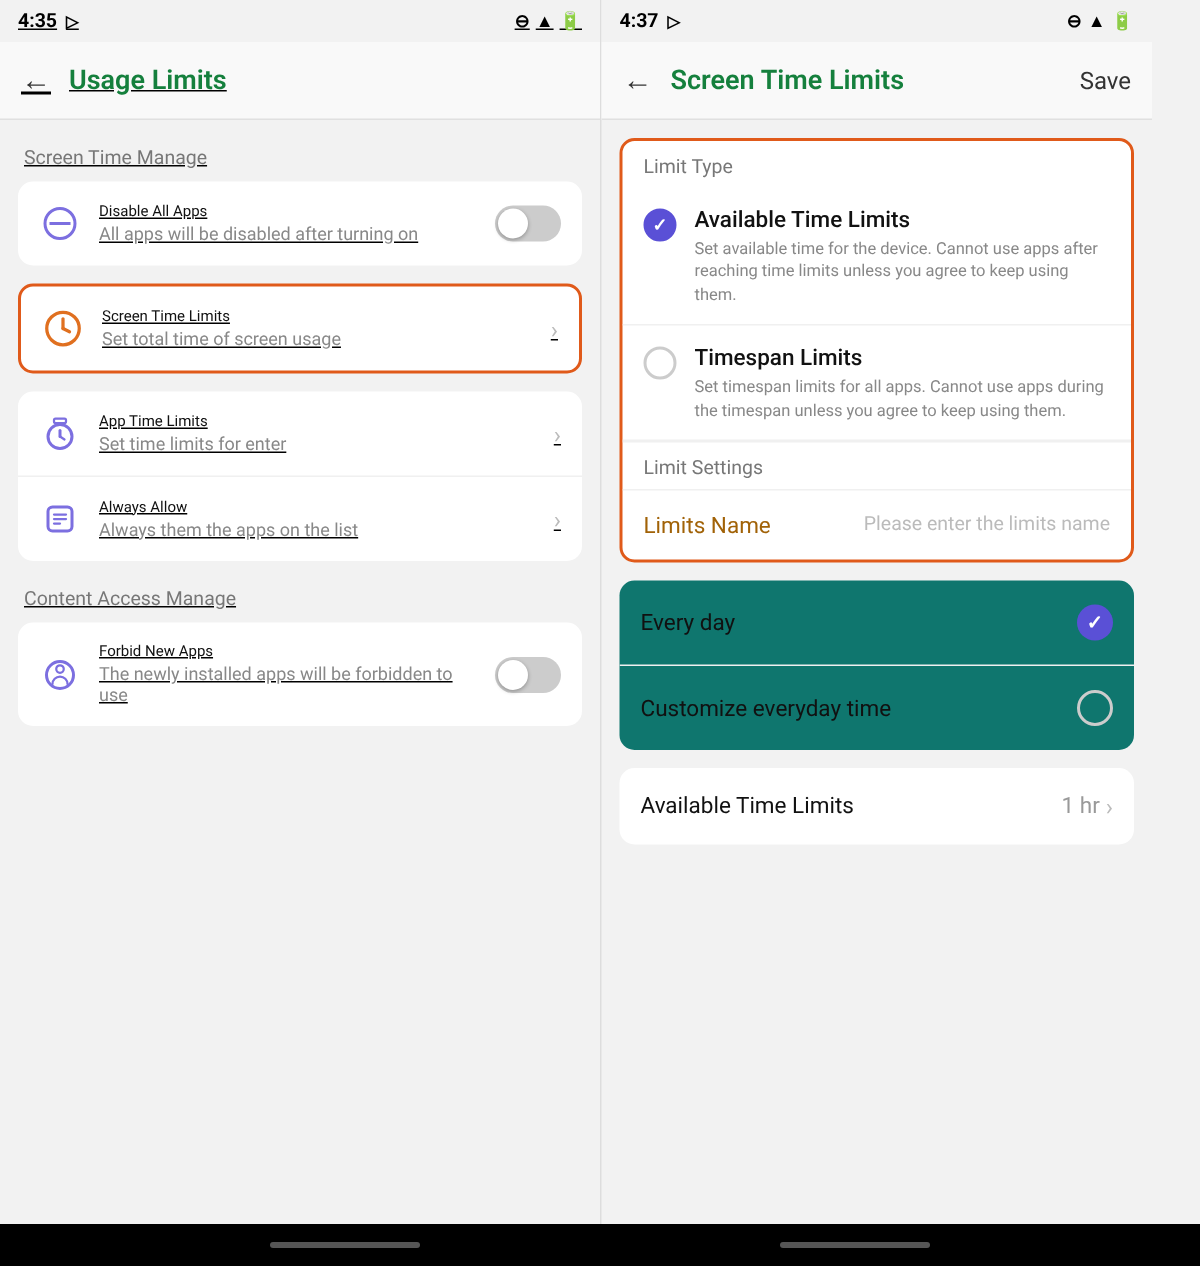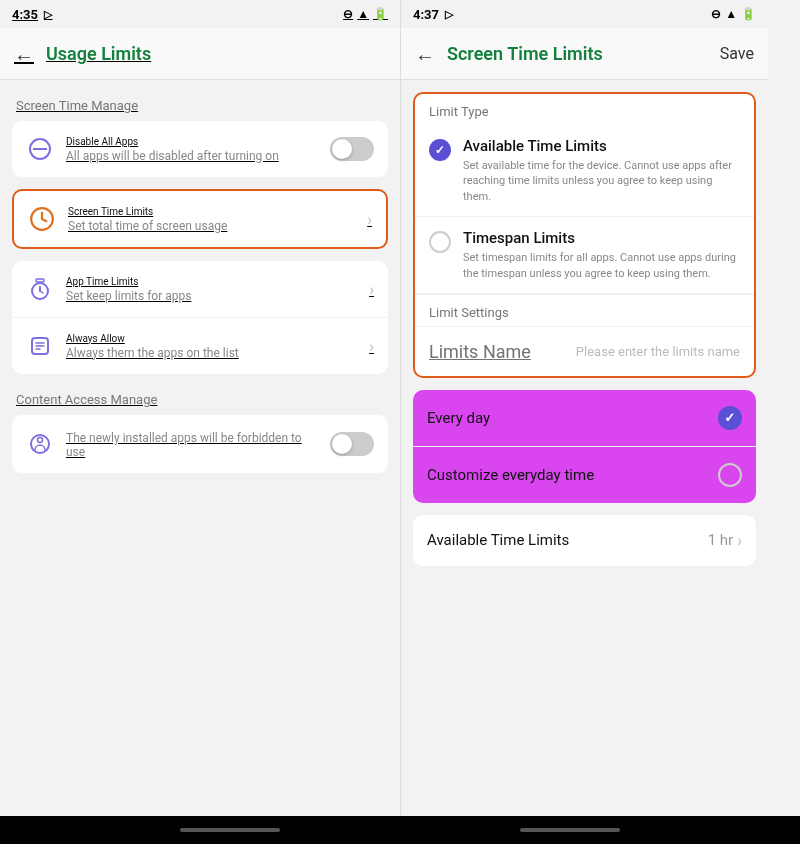--- a/index.html
+++ b/index.html
@@ -211,35 +211,34 @@
       padding: 10px 14px 6px 14px;
       border-bottom: 1px solid #f0f0f0;
     }
     .limits-name-row {
       display: flex;
       align-items: center;
       padding: 14px 14px;
       gap: 8px;
     }
     .limits-name-label {
-      font-size: 18px;
-      color: #737373;
+      font-size: 15px;
+      color: #a16207;
       font-weight: 400;
       min-width: 110px;
-      text-decoration: underline;
     }
     .limits-name-placeholder {
       font-size: 13px;
       color: #bbb;
       flex: 1;
       text-align: right;
     }
 
     .everyday-card {
-      background: #d946ef;
+      background: #0f766e;
       border-radius: 10px;
       margin-bottom: 12px;
     }
     .everyday-row {
       display: flex;
       align-items: center;
       padding: 16px 14px;
       border-bottom: 1px solid #f0f0f0;
     }
     .everyday-row:last-child { border-bottom: none; }
@@ -357,21 +356,21 @@
           <div class="item-icon">
             <svg width="24" height="24" viewBox="0 0 24 24" fill="none">
               <rect x="8" y="2" width="8" height="3" rx="1" stroke="#7c6fe0" stroke-width="1.5"></rect>
               <circle cx="12" cy="14" r="8" stroke="#7c6fe0" stroke-width="2"></circle>
               <line x1="12" y1="10" x2="12" y2="14" stroke="#7c6fe0" stroke-width="2" stroke-linecap="round"></line>
               <line x1="12" y1="14" x2="15" y2="16" stroke="#7c6fe0" stroke-width="1.5" stroke-linecap="round"></line>
             </svg>
           </div>
           <div class="item-text">
             <div class="item-title">App Time Limits</div>
-            <div class="item-subtitle">Set keep limits for apps</div>
+            <div class="item-subtitle">Set time limits for enter</div>
           </div>
           <span class="chevron">›</span>
         </div>
         <div class="list-item">
           <div class="item-icon">
             <svg width="24" height="24" viewBox="0 0 24 24" fill="none">
               <rect x="4" y="4" width="16" height="16" rx="3" stroke="#7c6fe0" stroke-width="2"></rect>
               <line x1="8" y1="9" x2="16" y2="9" stroke="#7c6fe0" stroke-width="1.5" stroke-linecap="round"></line>
               <line x1="8" y1="12" x2="16" y2="12" stroke="#7c6fe0" stroke-width="1.5" stroke-linecap="round"></line>
               <line x1="8" y1="15" x2="12" y2="15" stroke="#7c6fe0" stroke-width="1.5" stroke-linecap="round"></line>
@@ -390,20 +389,21 @@
       <div class="card">
         <div class="list-item">
           <div class="item-icon">
             <svg width="24" height="24" viewBox="0 0 24 24" fill="none">
               <circle cx="12" cy="12" r="9" stroke="#7c6fe0" stroke-width="2"></circle>
               <circle cx="12" cy="8" r="2.5" stroke="#7c6fe0" stroke-width="1.5"></circle>
               <path d="M7 18c0-2.8 2.2-5 5-5s5 2.2 5 5" stroke="#7c6fe0" stroke-width="1.5" stroke-linecap="round"></path>
             </svg>
           </div>
           <div class="item-text">
+            <div class="item-title">Forbid New Apps</div>
             <div class="item-subtitle">The newly installed apps will be forbidden to use</div>
           </div>
           <div class="toggle"></div>
         </div>
       </div>
 
     </div>
   </div>
 
   <div class="right-panel">

